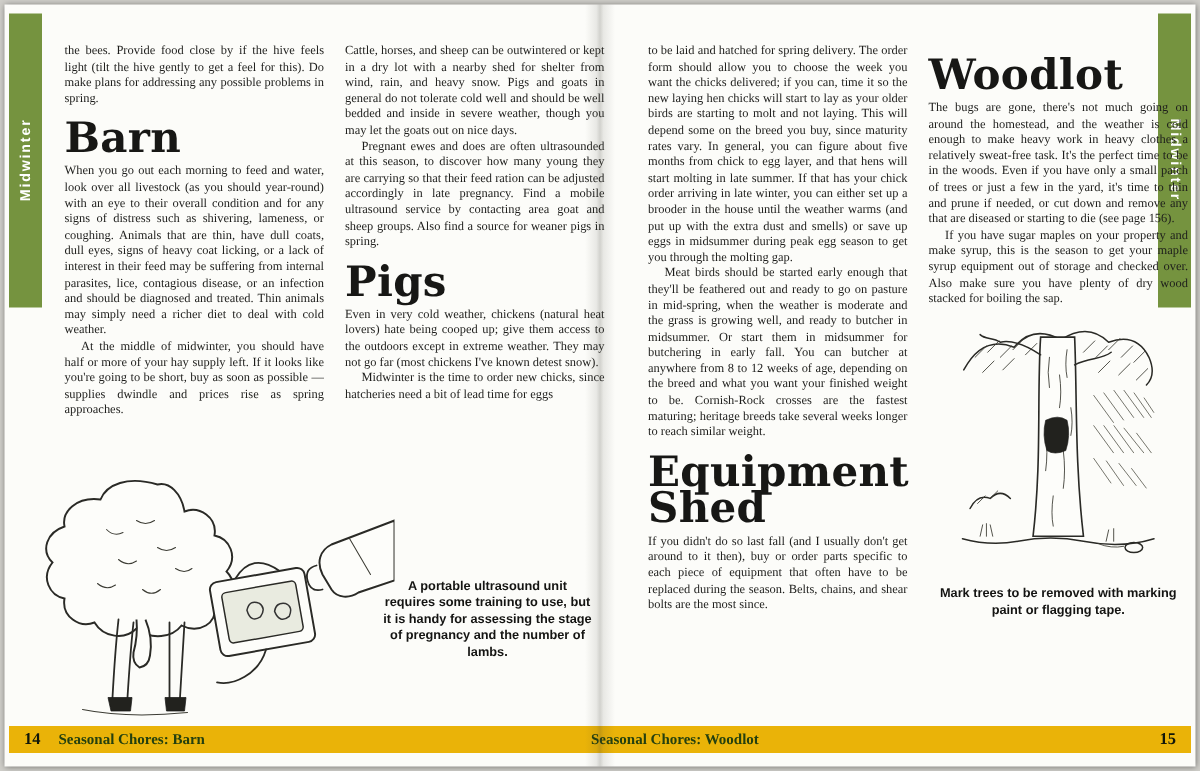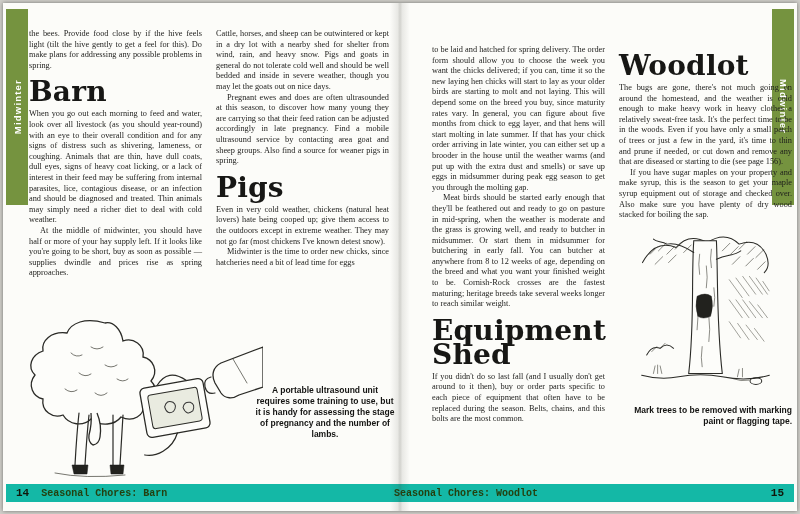--- a/index.html
+++ b/index.html
@@ -16,40 +16,40 @@
   .tab { position:absolute; top:6px; width:22px; height:196px; background:#75933f;
          display:flex; align-items:center; justify-content:center; }
   .tab-left  { left:3px; }
   .tab-right { right:3px; }
   .tab-text { color:#ffffff; font-family:"Liberation Sans", sans-serif; font-weight:bold;
               font-size:9.5px; letter-spacing:1.2px; writing-mode:vertical-rl; }
   .tab-left .tab-text { transform:rotate(180deg); }
 
   
   .cols { position:absolute; top:26px; display:flex; gap:14px; }
-  .cols-left  { left:26px;  width:360px; }
-  .cols-right { left:429px; width:360px;margin-top:16px; }
+  .cols-left  { left:40px;  width:360px; }
+  .cols-right { left:429px; width:360px; }
   .col { width:173px; }
   .col p { margin:0; font-size:8.3px; line-height:10.6px; text-align:justify; color:#1d1d1b; }
   .col p.indent { text-indent:11px; }
   .heading { font-family:"DejaVu Serif", serif; font-weight:bold; font-size:28px;
              line-height:24px; color:#171715; margin:9px 0 5px 0; letter-spacing:.2px; }
 
   
   .fig-ultrasound { position:absolute; left:22px; top:310px; width:238px; height:168px; }
   .caption { font-family:"Liberation Sans", sans-serif; font-weight:bold;
              font-size:8.5px; line-height:11px; color:#141412; }
   .cap-ultrasound { position:absolute; left:252px; top:382px; width:140px; text-align:center; }
   .tree-wrap { margin-top:8px; }
-  .cap-tree { margin-top:4px; text-align:right; }
+  .cap-tree { margin-top:4px; text-align:center; }
 
   
-  .footer { position:absolute; bottom:9px; height:18px; background:#14b8a6;
+  .footer { position:absolute; bottom:9px; height:18px; background:#eab308;
             display:flex; align-items:center; gap:12px;
-            font-family:Liberation Mono, monospace; }
+            font-family:Liberation Serif, serif; }
   .footer-left  { left:3px;  width:390px; padding-left:10px; }
   .footer-right { right:3px; width:390px; justify-content:space-between; padding-right:10px; }
   .pg-num { font-weight:bold; font-size:11px; color:#10170a; }
   .footer-title { font-weight:bold; font-size:10px; color:#24400f; }
 
   svg .ink   { stroke:#2a2a26; fill:none; stroke-width:1.2; stroke-linecap:round; }
   svg .fill  { fill:#fdfdfa; stroke:#2a2a26; stroke-width:1.3; }
   svg .fine  { stroke:#3c3c34; fill:none; stroke-width:.7; stroke-linecap:round; }
   svg .hatch { stroke:#4a4a40; fill:none; stroke-width:.6; }
   svg .dark  { fill:#22221e; stroke:#1a1a18; stroke-width:.5; }
@@ -104,21 +104,21 @@
       <path class="ink" d="M148,120 C140,136 122,140 112,136"></path>
     </g>
   </svg>
   <div class="caption cap-ultrasound">A portable ultrasound unit requires some training to use, but it is handy for assessing the stage of pregnancy and the number of lambs.</div>
 
   <div class="cols cols-right">
     <div class="col">
       <p>to be laid and hatched for spring delivery. The order form should allow you to choose the week you want the chicks delivered; if you can, time it so the new laying hen chicks will start to lay as your older birds are starting to molt and not laying. This will depend some on the breed you buy, since maturity rates vary. In general, you can figure about five months from chick to egg layer, and that hens will start molting in late summer. If that has your chick order arriving in late winter, you can either set up a brooder in the house until the weather warms (and put up with the extra dust and smells) or save up eggs in midsummer during peak egg season to get you through the molting gap.</p>
       <p class="indent">Meat birds should be started early enough that they'll be feathered out and ready to go on pasture in mid-spring, when the weather is moderate and the grass is growing well, and ready to butcher in midsummer. Or start them in midsummer for butchering in early fall. You can butcher at anywhere from 8 to 12 weeks of age, depending on the breed and what you want your finished weight to be. Cornish-Rock crosses are the fastest maturing; heritage breeds take several weeks longer to reach similar weight.</p>
       <div class="heading">Equipment Shed</div>
-      <p>If you didn't do so last fall (and I usually don't get around to it then), buy or order parts specific to each piece of equipment that often have to be replaced during the season. Belts, chains, and this bolts are the most common.</p>
+      <p>If you didn't do so last fall (and I usually don't get around to it then), buy or order parts specific to each piece of equipment that often have to be replaced during the season. Belts, chains, and shear bolts are the most since.</p>
     </div>
     <div class="col">
       <div class="heading">Woodlot</div>
       <p>The bugs are gone, there's not much going on around the homestead, and the weather is cold enough to make heavy work in heavy clothes a relatively sweat-free task. It's the perfect time to be in the woods. Even if you have only a small patch of trees or just a few in the yard, it's time to thin and prune if needed, or cut down and remove any that are diseased or starting to die (see page 156).</p>
       <p class="indent">If you have sugar maples on your property and make syrup, this is the season to get your maple syrup equipment out of storage and checked over. Also make sure you have plenty of dry wood stacked for boiling the sap.</p>
 
       <div class="tree-wrap">
         <svg width="173" height="168" viewBox="0 0 160 200">
           <g>
             <path class="ink" d="M5,40 Q20,12 45,22 Q60,4 82,16 Q104,2 120,18 Q142,10 152,30 Q158,44 150,52"></path>

